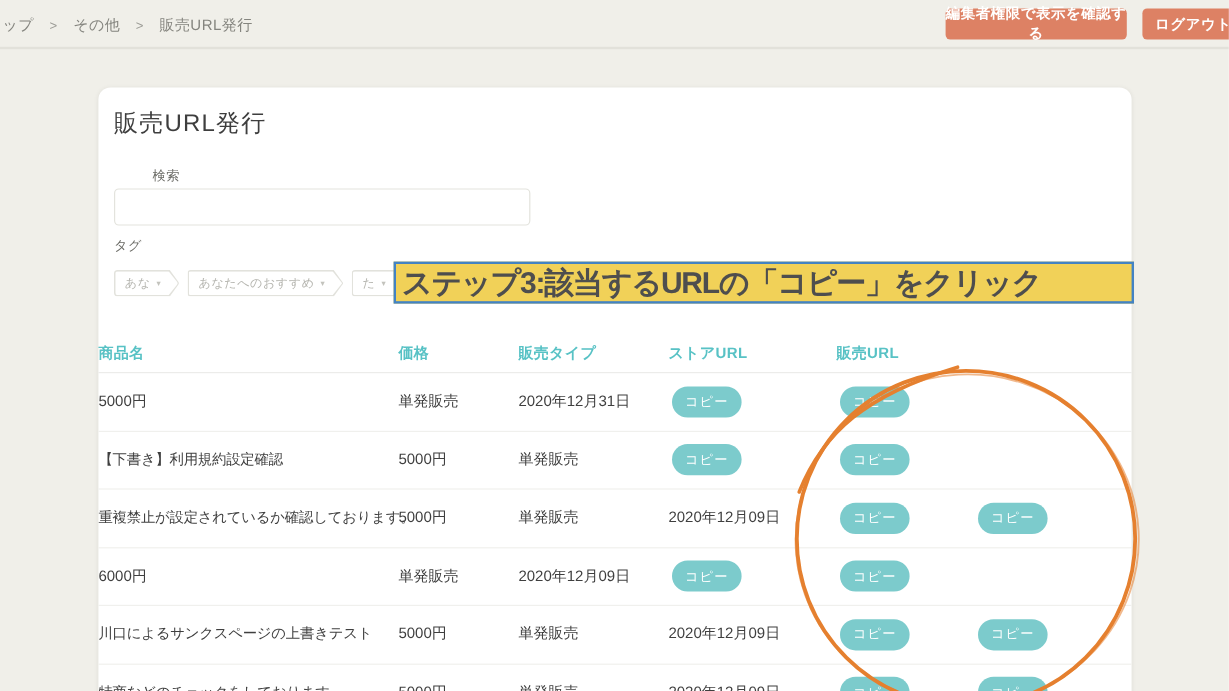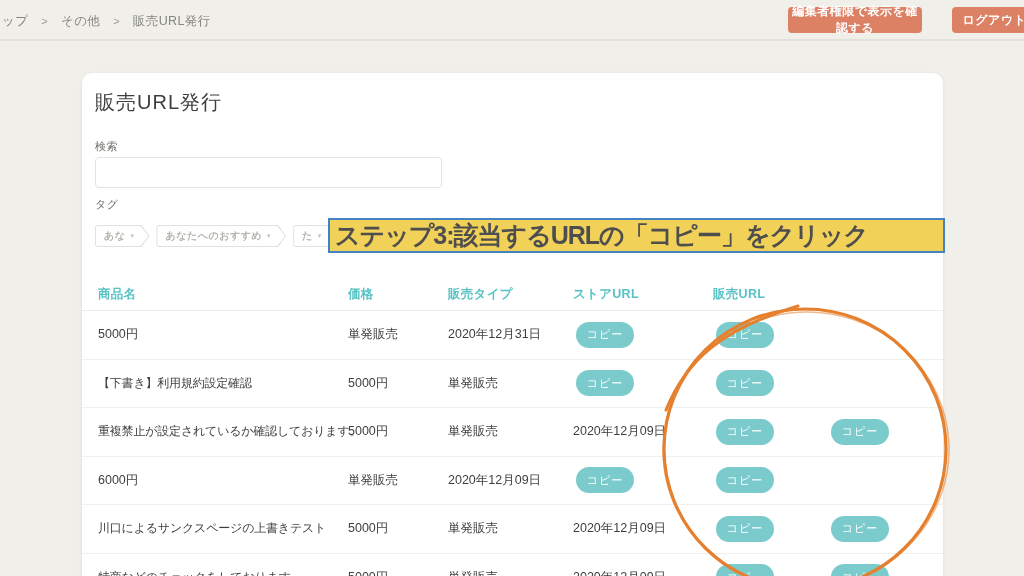--- a/index.html
+++ b/index.html
@@ -24,66 +24,66 @@
   }
   .breadcrumb .sep { margin:0 9px; color:#9a9a94; font-size:11px; }
   .orange-btn {
     position:absolute; top:7px; height:26px;
     background:#dd8164; color:#ffffff;
     border:none; border-radius:4px;
     font-size:12px; font-weight:bold; letter-spacing:.5px;
     font-family:inherit; cursor:pointer;
     display:flex; align-items:center; justify-content:center;
   }
-  .btn-editor { left:788px; width:134px; }
+  .btn-editor { left:788px; width:151px; }
   .btn-logout { left:952px; width:85px; }
 
   
   .card {
     position:absolute; left:82px; top:73px; width:861px; height:540px;
     background:#ffffff; border-radius:10px;
     box-shadow:0 1px 4px rgba(0,0,0,.07);
     z-index:1;
   }
   .page-title {
     position:absolute; left:13px; top:16px;
     font-size:20px; font-weight:500; color:#3e3e3e; letter-spacing:1px;
   }
   .field-label {
     position:absolute; left:13px;
     font-size:11px; color:#6b6b66; letter-spacing:.5px;
   }
-  .lbl-search { top:66px; }
+  .lbl-search { top:66px;margin-left:32px; }
   .lbl-tags   { top:124px; }
   .search-input {
     position:absolute; left:13px; top:84px; width:347px; height:31px;
     border:1px solid #e3e3dd; border-radius:4px; background:#fff;
     font-size:13px; padding:0 8px; font-family:inherit; color:#444;
   }
   .tags { position:absolute; left:13px; top:152px; display:flex; gap:7px; }
   .chip-outer {
     background:#e2e2dc;
     clip-path:polygon(0 0, calc(100% - 8px) 0, 100% 50%, calc(100% - 8px) 100%, 0 100%);
     border-radius:3px; padding:1px; cursor:pointer;
   }
   .chip-inner {
     display:flex; align-items:center; height:20px;
     background:#ffffff; border-radius:2px;
     clip-path:polygon(0 0, calc(100% - 8px) 0, 100% 50%, calc(100% - 8px) 100%, 0 100%);
     padding:0 14px 0 8px;
-    font-size:10px; color:#b4b4ae; letter-spacing:.5px; white-space:nowrap;font-weight:bold;
+    font-size:10px; color:#b4b4ae; letter-spacing:.5px; white-space:nowrap;
   }
   .chip-caret { margin-left:5px; font-size:7px; color:#c3c3bd; }
 
   
   .table { position:absolute; left:0; top:205px; width:861px; }
   .trow {
     display:grid;
     grid-template-columns:250px 100px 125px 140px 115px 1fr;
-    padding-left:16px; align-items:center;
+    padding-left:0; align-items:center;
   }
   .thead {
     height:33px; border-bottom:1px solid #ececea;
     color:#58c2c5; font-size:12.5px; font-weight:bold; letter-spacing:.3px;
   }
   .tbody .trow {
     height:48.5px; border-bottom:1px solid #f0f0ed;
     font-size:12.5px; color:#3f3f3f;
   }
   .cell-name { white-space:nowrap; font-size:12px; letter-spacing:-.2px; }

